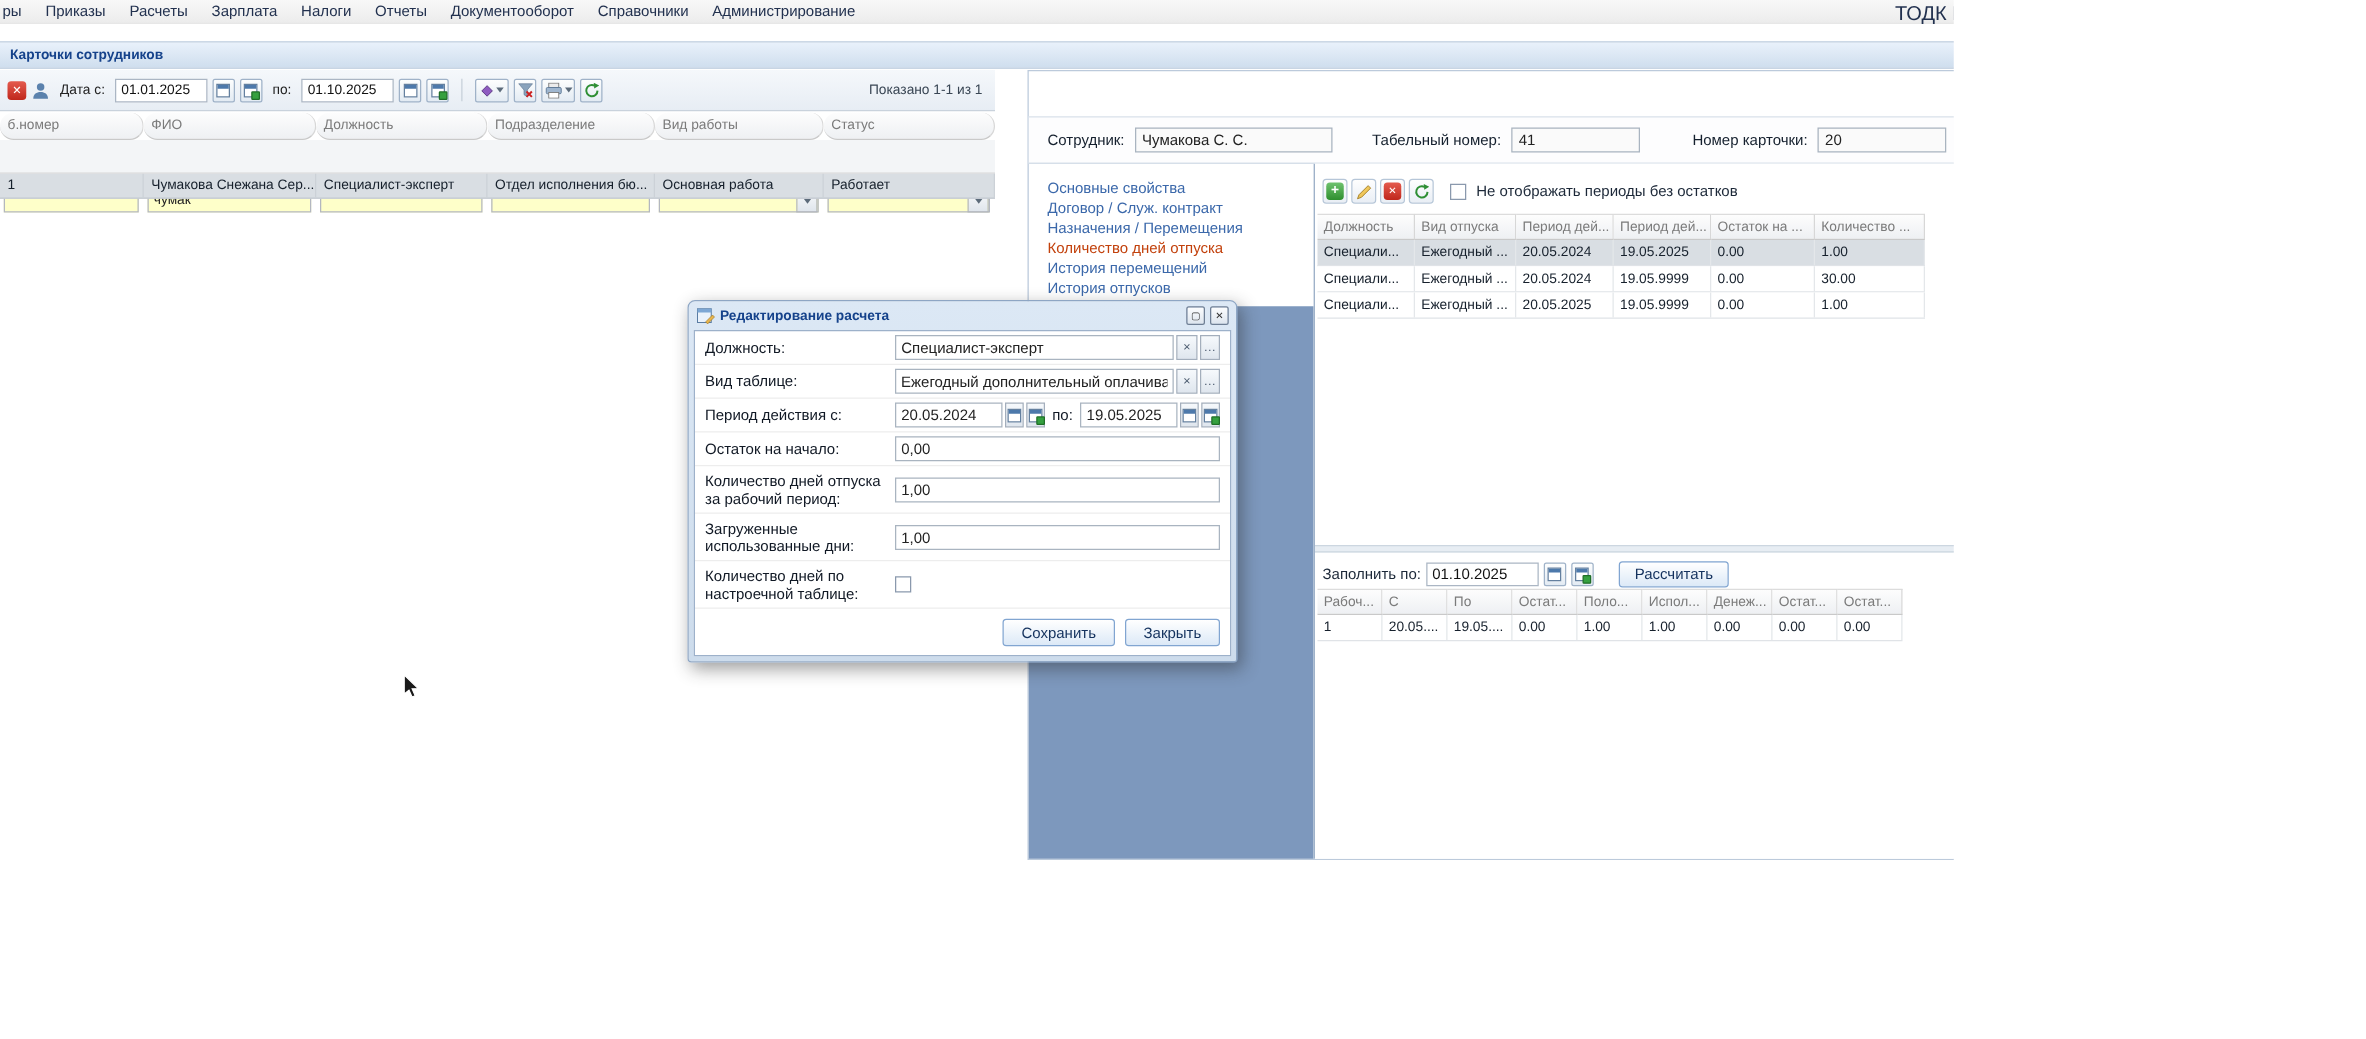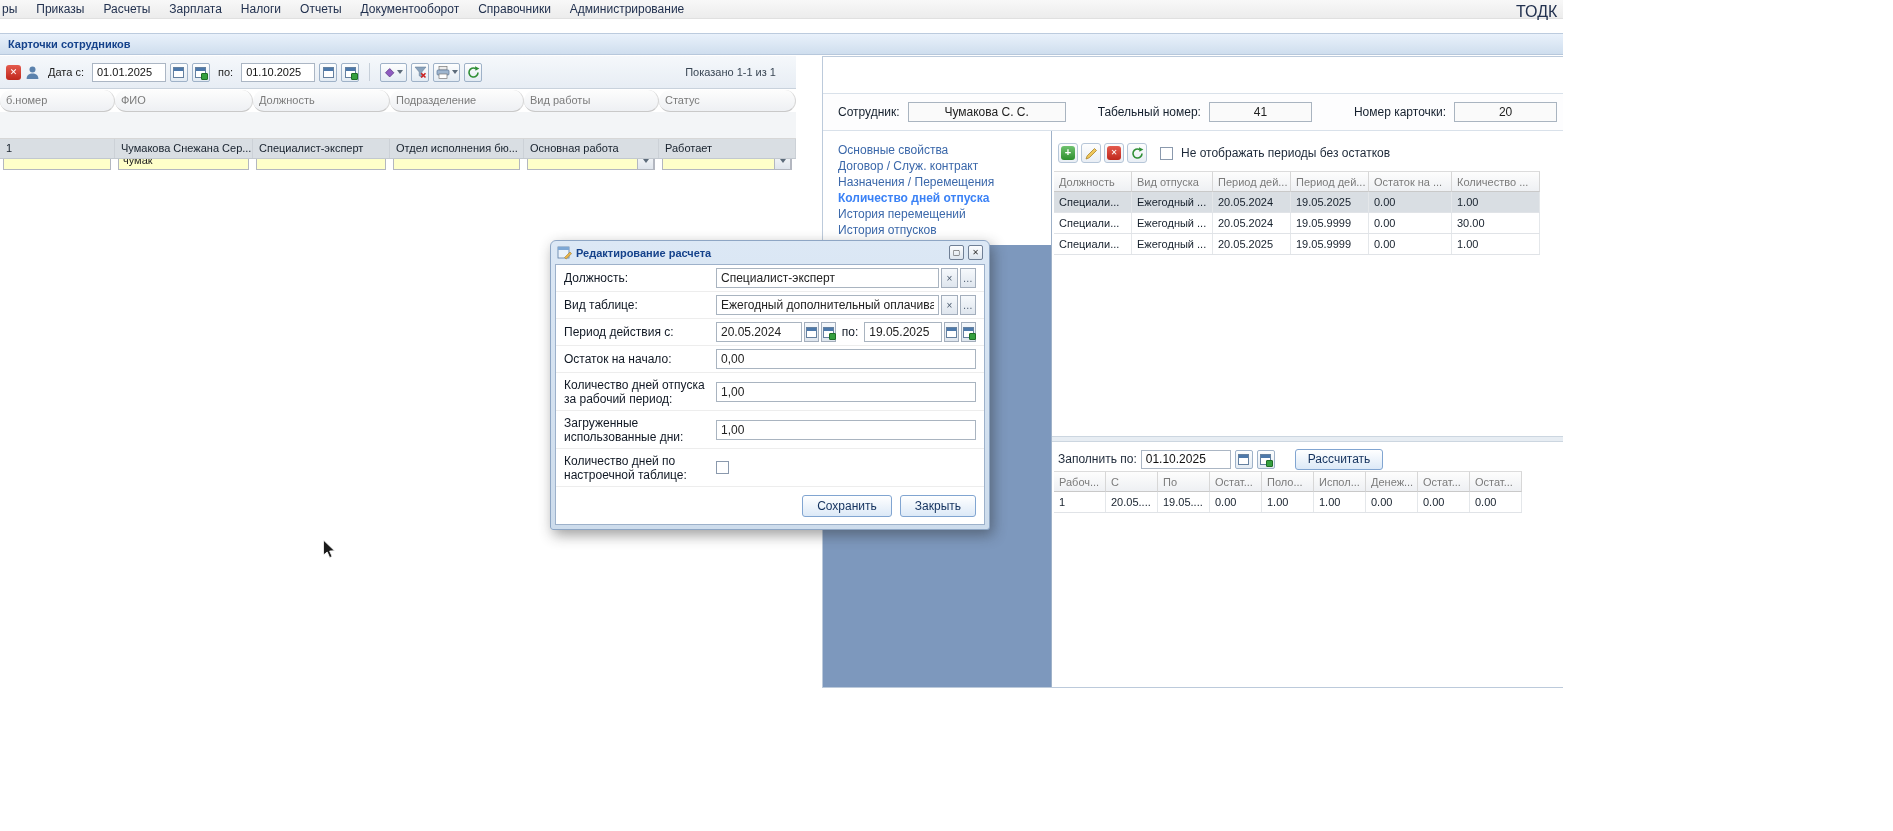--- a/index.html
+++ b/index.html
@@ -40,21 +40,21 @@
     background:#35a03f; border:1px solid #1f6e27; border-radius:1px; }
   .ico-del { width:15px; height:15px; background:linear-gradient(#e45b4e,#c0271c); border-radius:3px;
     color:#fff; font-size:9px; font-weight:bold; line-height:15px; text-align:center; }
   .ico-add { width:14px; height:14px; background:linear-gradient(#6fc26f,#2e8f2e); border-radius:3px;
     color:#fff; font-size:11px; font-weight:bold; line-height:13px; text-align:center; }
   .ico-del-sm { width:14px; height:14px; background:linear-gradient(#e45b4e,#c0271c); border-radius:3px;
     color:#fff; font-size:8px; font-weight:bold; line-height:14px; text-align:center; }
   .caret { width:0; height:0; border-left:3px solid transparent; border-right:3px solid transparent;
     border-top:4px solid #5c6b7a; }
   .sep { width:1px; height:18px; background:#c6cfd9; margin:0 6px; }
-  .paging { margin-left:auto; margin-right:14px; color:#394654; }
+  .paging { margin-left:auto; margin-right:4px; color:#394654; }
 
   
   .grid-hdr { position:absolute; left:0; top:90px; width:796px; height:22px; display:flex; }
   .gh-cell { background:linear-gradient(#fdfdfd,#eef0f3); border-right:1px solid #d7d7d7;
     border-bottom:1px solid #c9c9c9; font-size:11px; color:#7b7b7b; line-height:21px; padding-left:6px;
     overflow:hidden; white-space:nowrap;border-radius:11px; }
   .filter-row { position:absolute; left:0; top:112px; width:796px; height:27px; display:flex;
     background:#f3f5f7; border-bottom:1px solid #d7d7d7; }
   .fr-cell { border-right:1px solid #dcdcdc; padding:3px; position:relative;margin-top:35px; }
   .f-input { width:100%; height:20px; border:1px solid #b3b7c0; background:#feffc9;
@@ -70,26 +70,26 @@
   
   .panel { position:absolute; left:822px; top:56px; width:1067px; height:632px;
     border:1px solid #bccadb; background:#fff; }
   .collapse-btn { position:absolute; right:5px; top:7px; width:18px; height:17px; border:1px solid #9fb2c8;
     border-radius:2px; background:linear-gradient(#fdfefe,#e3ebf3); font-size:10px; line-height:15px;
     text-align:center; color:#2a5492; font-weight:bold; }
   .fields-row { position:absolute; left:0; right:0; top:36px; height:38px; background:#fdfdfe;
     border-top:1px solid #d9e1ea; border-bottom:1px solid #d9e1ea; display:flex; align-items:center;
     padding-left:15px; gap:8px; font-size:12px; color:#15202e; }
   .fld { height:20px; border:1px solid #a9b4c0; background:#fafafa; padding:0 5px; color:#222;
-    font:12px "Liberation Sans","DejaVu Sans",sans-serif;text-align:center; }
+    font:12px "Liberation Sans","DejaVu Sans",sans-serif; }
   .spacer16{width:16px}.spacer26{width:26px}
   .nav-col { position:absolute; left:0; top:74px; width:228px; bottom:0; background:#7d98bd; }
   .nav-white { background:#fff; padding:12px 0 8px 15px; display:flex; flex-direction:column; gap:2px; font-size:12px; }
   .nav-link { color:#3b68aa; cursor:pointer; white-space:nowrap; }
-  .nav-link.sel { color:#3b82f6; font-weight:bold; }
+  .nav-link.sel { color:#c2410c; font-weight:normal; }
   .content { position:absolute; left:228px; top:74px; right:0; bottom:0; border-left:1px solid #9fb2c9; background:#fff; }
   .ctoolbar { position:absolute; left:6px; top:10px; height:24px; display:flex; align-items:center; gap:3px; }
   .icon-btn { width:20px; height:20px; border:1px solid #b6c6d8; border-radius:3px;
     background:linear-gradient(#fefefe,#e9eef5); display:flex; align-items:center; justify-content:center; }
   .checkbox { width:13px; height:13px; border:1px solid #8a99ad; background:#fff; flex-shrink:0; }
   .cb-label { font-size:12px; color:#1c2838; margin-left:5px; white-space:nowrap; }
   .utable { position:absolute; left:2px; top:40px; }
   .thead { display:flex; }
   .th { background:linear-gradient(#fdfdfd,#eef0f3); border-right:1px solid #d7d7d7; border-top:1px solid #dcdcdc;
     border-bottom:1px solid #c9c9c9; font-size:11px; color:#7b7b7b; line-height:20px; height:21px;

